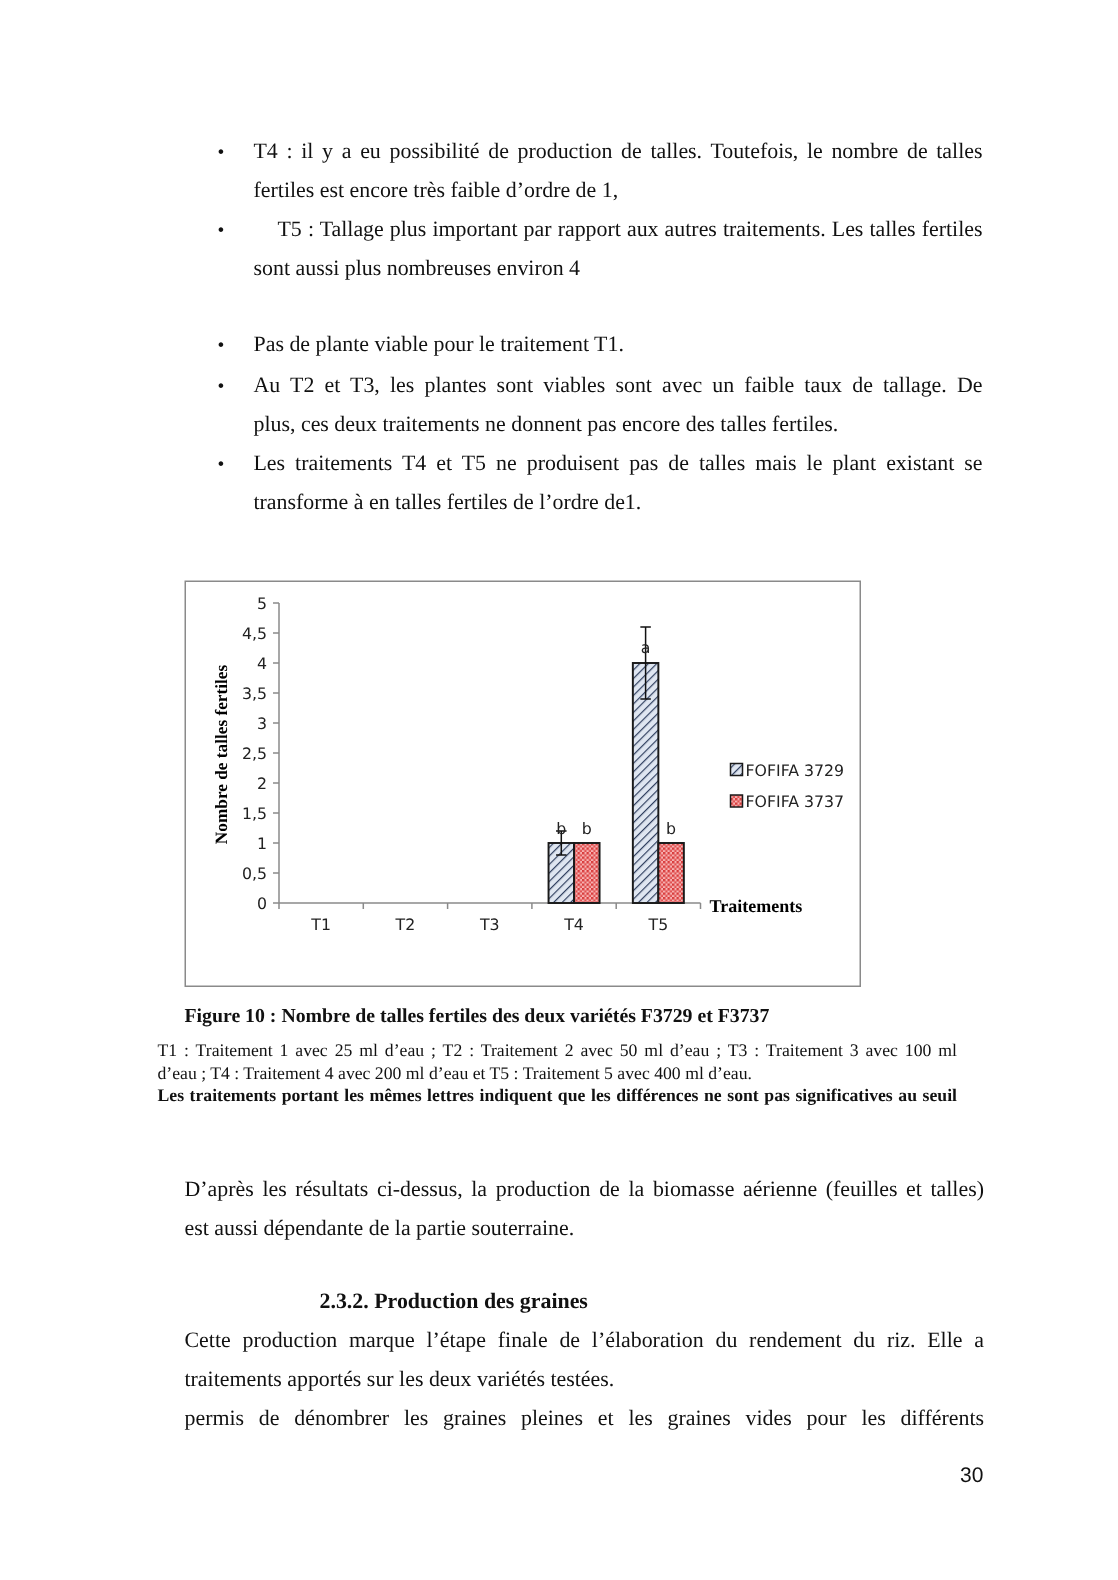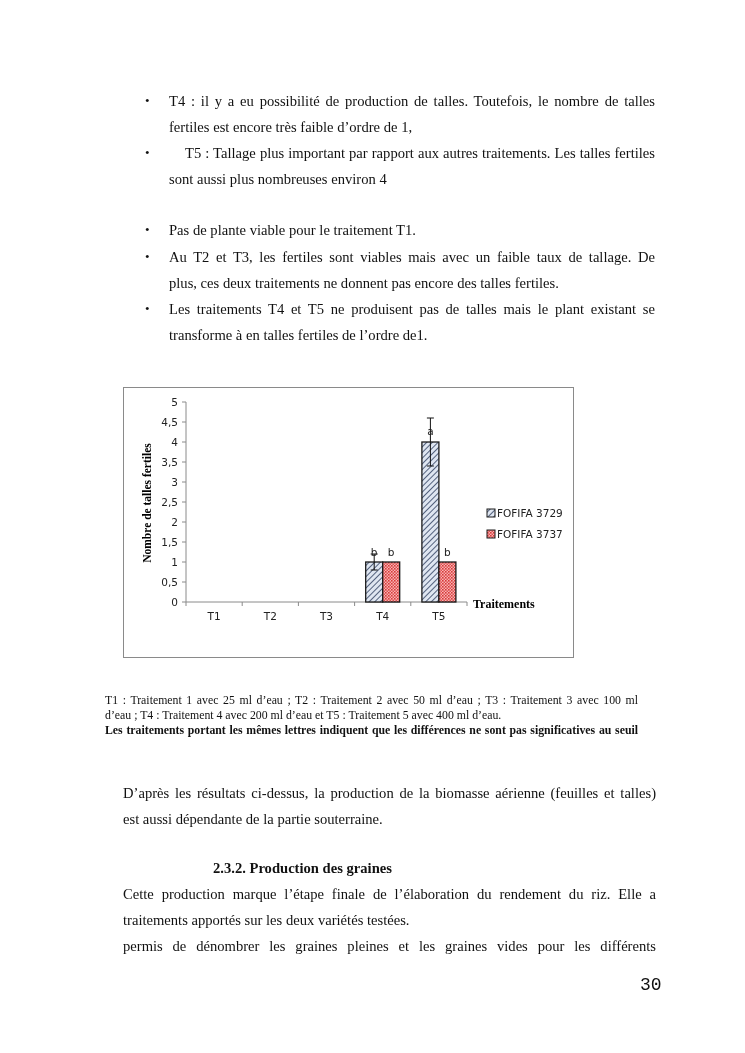--- a/index.html
+++ b/index.html
@@ -9,21 +9,21 @@
   .text { font-size: 14.6px; line-height: 26px; text-align: justify; }
   .bullet-item { position: absolute; left: 169px; width: 486px; }
   .bullet-dot { position: absolute; left: -24px; top: 0; font-size: 13px; }
   .abs { position: absolute; }
   .caption-title { font-weight: bold; font-size: 13.2px; }
   .caption-note { font-size: 11.8px; line-height: 15px; text-align: justify; }
   .heading { font-weight: bold; font-size: 14.6px; }
   .chart-frame { position: absolute; left: 123px; top: 387px; width: 451px; height: 271px;
                  border: 1px solid #8a8a8a; box-sizing: border-box; background: #fff; }
   .chart-svg { position: absolute; left: 0; top: 0; }
-  .page-num { font-family: Liberation Mono, monospace; font-size: 18px; }
+  .page-num { font-family: Liberation Sans, sans-serif; font-size: 14px; }
 </style>
 </head>
 <body>
 
 <div class="page">
 
   <div class="bullet-item text" style="top:88px;">
     <span class="bullet-dot">•</span>
     <div style="text-align:justify;text-align-last:justify;">T4 : il y a eu possibilité de production de talles. Toutefois, le nombre de talles</div>
     <div>fertiles est encore très faible d’ordre de 1,</div>
@@ -34,21 +34,21 @@
     <div>sont aussi plus nombreuses environ 4</div>
   </div>
 
 
   <div class="bullet-item text" style="top:217px;">
     <span class="bullet-dot">•</span>
     <div>Pas de plante viable pour le traitement T1.</div>
   </div>
   <div class="bullet-item text" style="top:244px;">
     <span class="bullet-dot">•</span>
-    <div style="text-align:justify;text-align-last:justify;">Au T2 et T3, les fertiles sont viables mais avec un faible taux de tallage. De</div>
+    <div style="text-align:justify;text-align-last:justify;">Au T2 et T3, les plantes sont viables sont avec un faible taux de tallage. De</div>
     <div>plus, ces deux traitements ne donnent pas encore des talles fertiles.</div>
   </div>
   <div class="bullet-item text" style="top:296px;">
     <span class="bullet-dot">•</span>
     <div style="text-align:justify;text-align-last:justify;">Les traitements T4 et T5 ne produisent pas de talles mais le plant existant se</div>
     <div>transforme à en talles fertiles de l’ordre de1.</div>
   </div>
 
   <div class="chart-frame">
     <svg class="chart-svg" id="chart" width="451" height="271">
@@ -122,20 +122,21 @@
           <rect x="363" y="121" width="8" height="8" fill="url(#hatch)" stroke="#1a1a1a" stroke-width="1"></rect>
           <text x="373" y="129" font-size="10.5" font-family="DejaVu Sans, sans-serif" fill="#222">FOFIFA 3729</text>
           <rect x="363" y="142" width="8" height="8" fill="url(#dots)" stroke="#1a1a1a" stroke-width="1"></rect>
           <text x="373" y="150" font-size="10.5" font-family="DejaVu Sans, sans-serif" fill="#222">FOFIFA 3737</text>
         </g>
       <text id="ylabel" font-family="Liberation Serif, serif" font-weight="bold" font-size="11.5" text-anchor="middle" transform="translate(27,115) rotate(-90)" x="0" y="0">Nombre de talles fertiles</text>
       <text id="xlabel" font-family="Liberation Serif, serif" font-weight="bold" font-size="12" text-anchor="start" x="349" y="220">Traitements</text>
     </svg>
   </div>
 
+  <div class="abs caption-title" style="left:123px; top:669px;">Figure 10 : Nombre de talles fertiles des deux variétés F3729 et F3737</div>
   <div class="abs caption-note" style="left:105px; top:693px; width:533px;">
     <div style="text-align:justify;text-align-last:justify;">T1 : Traitement 1 avec 25 ml d’eau ; T2 : Traitement 2 avec 50 ml d’eau ; T3 : Traitement 3 avec 100 ml</div>
     <div>d’eau ; T4 : Traitement 4 avec 200 ml d’eau et T5 : Traitement 5 avec 400 ml d’eau.</div>
     <div style="text-align:justify;text-align-last:justify;font-weight:bold;">Les traitements portant les mêmes lettres indiquent que les différences ne sont pas significatives au seuil</div>
   </div>
 
   <div class="abs text" style="left:123px; top:780px; width:533px;">
     <div style="text-align:justify;text-align-last:justify;">D’après les résultats ci-dessus, la production de la biomasse aérienne (feuilles et talles)</div>
     <div>est aussi dépendante de la partie souterraine.</div>
   </div>

